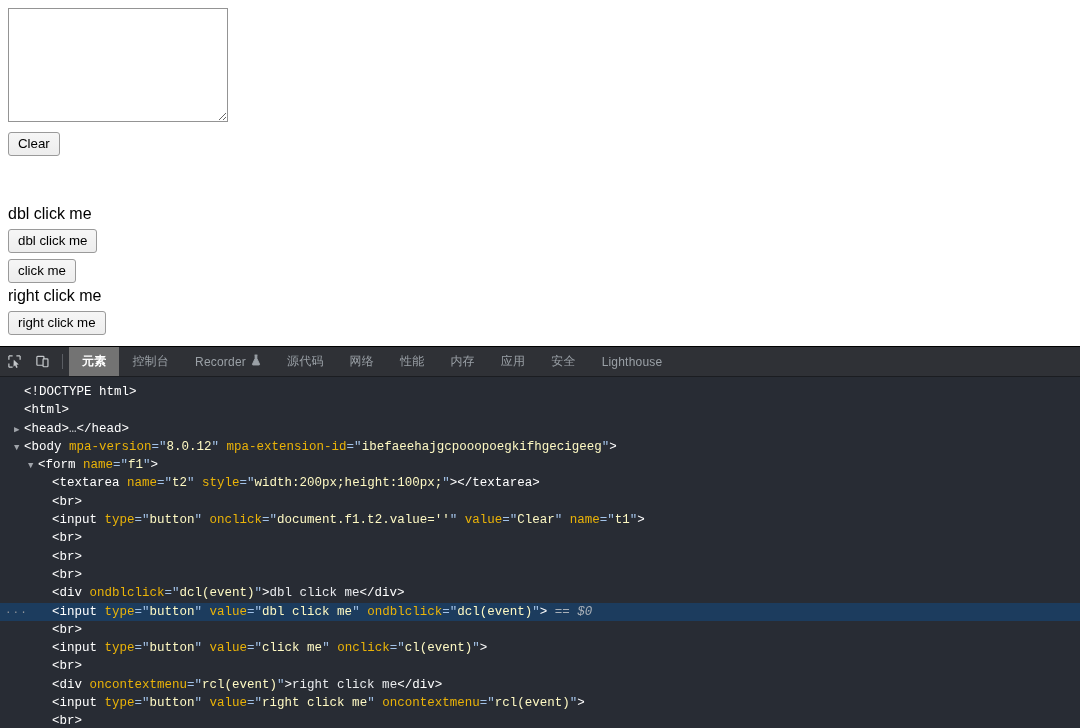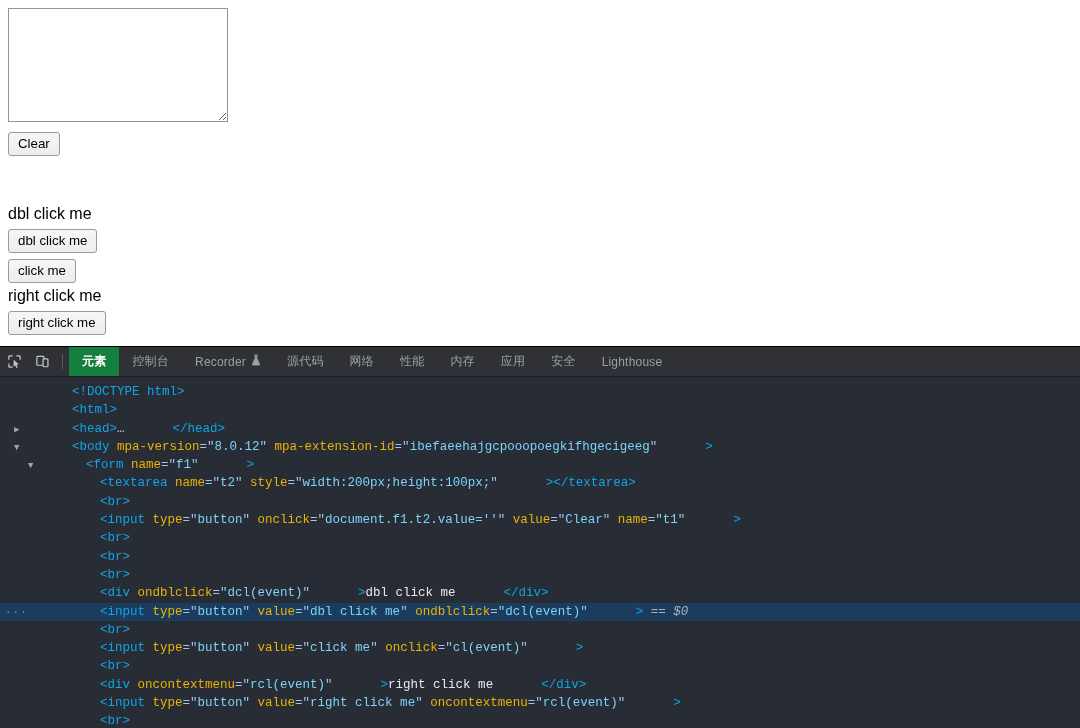--- a/index.html
+++ b/index.html
@@ -103,21 +103,21 @@
     justify-content: center;
     gap: 5px;
     padding: 0 13px;
     font-size: 12px;
     color: #9aa0a6;
     cursor: pointer;
     white-space: nowrap;
     letter-spacing: 0.2px;
   }
   .dt-tab.active {
-    background: #15803d;
+    background: #737373;
     color: #ffffff;
     font-weight: bold;
   }
   .dt-tab .flask { display: inline-block; }
 
   
   #dom-tree {
     position: absolute;
     left: 0; top: 31px;
     right: 0; bottom: 0;
@@ -152,23 +152,23 @@
   }
 
   .tri {
     display: inline-block;
     width: 10px;
     color: #a0a4aa;
     font-size: 9px;
   }
   .tri.none { color: transparent; }
 
-  .tag   { color: #0ea5e9; margin-left: 48px; }
+  .tag   { color: #ffffff; }
   .attr  { color: #eab308; }
-  .val   { color: #7dd3fc; }
+  .val   { color: #fef9c3; }
   .punc  { color: #a3c3e8; }
   .txt   { color: #e8eaed; }
   .dollr { color: #a9b0b8; font-style: italic; }
   .eqeq  { color: #a9b0b8; }
   .dots  { color: #cfd2d6; }
 </style>
 </head>
 <body>
 
 <div id="page-area">

